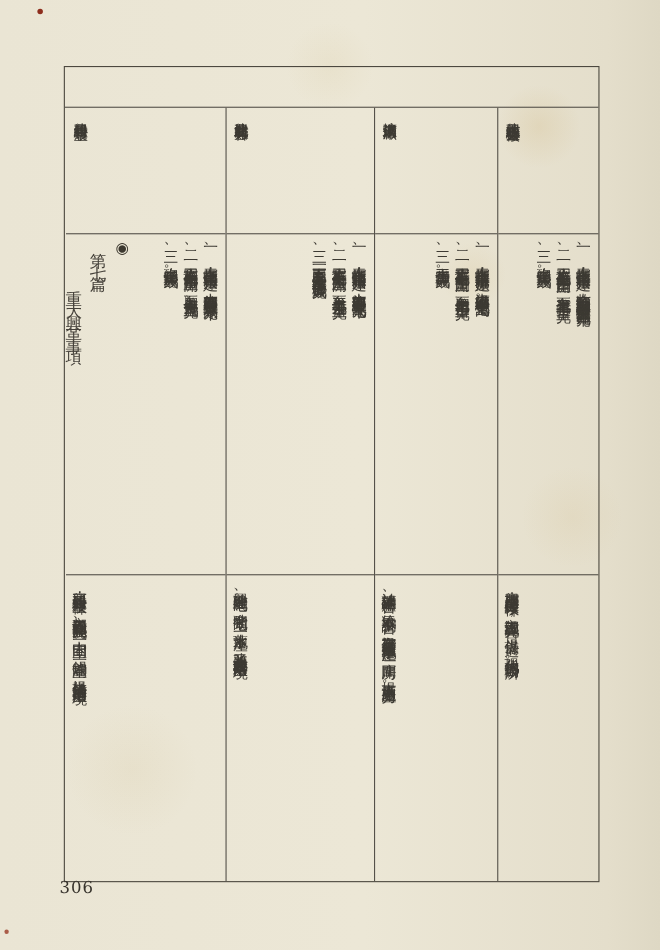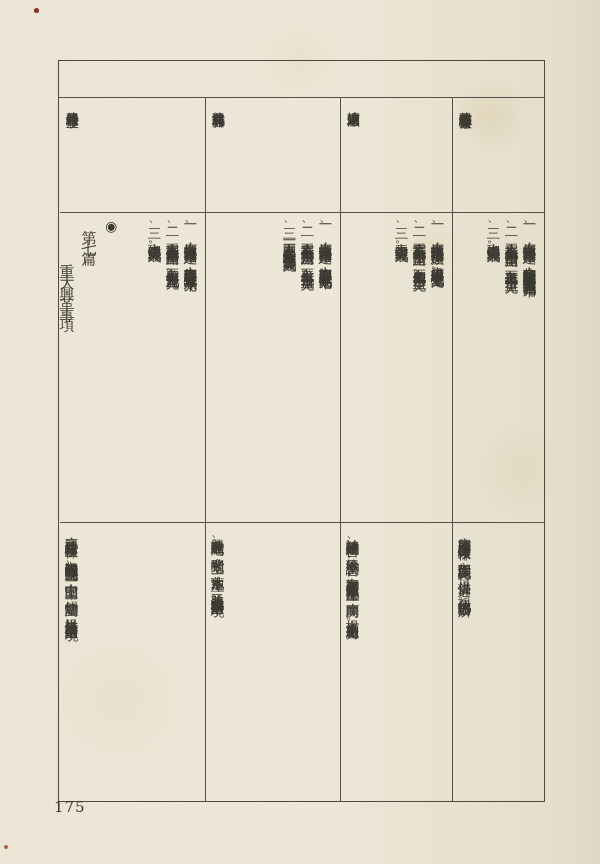--- a/index.html
+++ b/index.html
@@ -140,15 +140,15 @@
           <p class="item">三、由砲兵營施工完成。</p>
         </div>
         <div class="cell foot">
           <div class="vtext summary">興建科組長寢室一棟，內部設施包括寢室九間、中山室一間、鍋爐室一間，提供清雅舒適的生活環境。</div>
         </div>
       </div>
 
     </div>
   </div>
 
-  <div class="page-number">175</div>
+  <div class="page-number">306</div>
 
 </div>
 
 </body></html>

